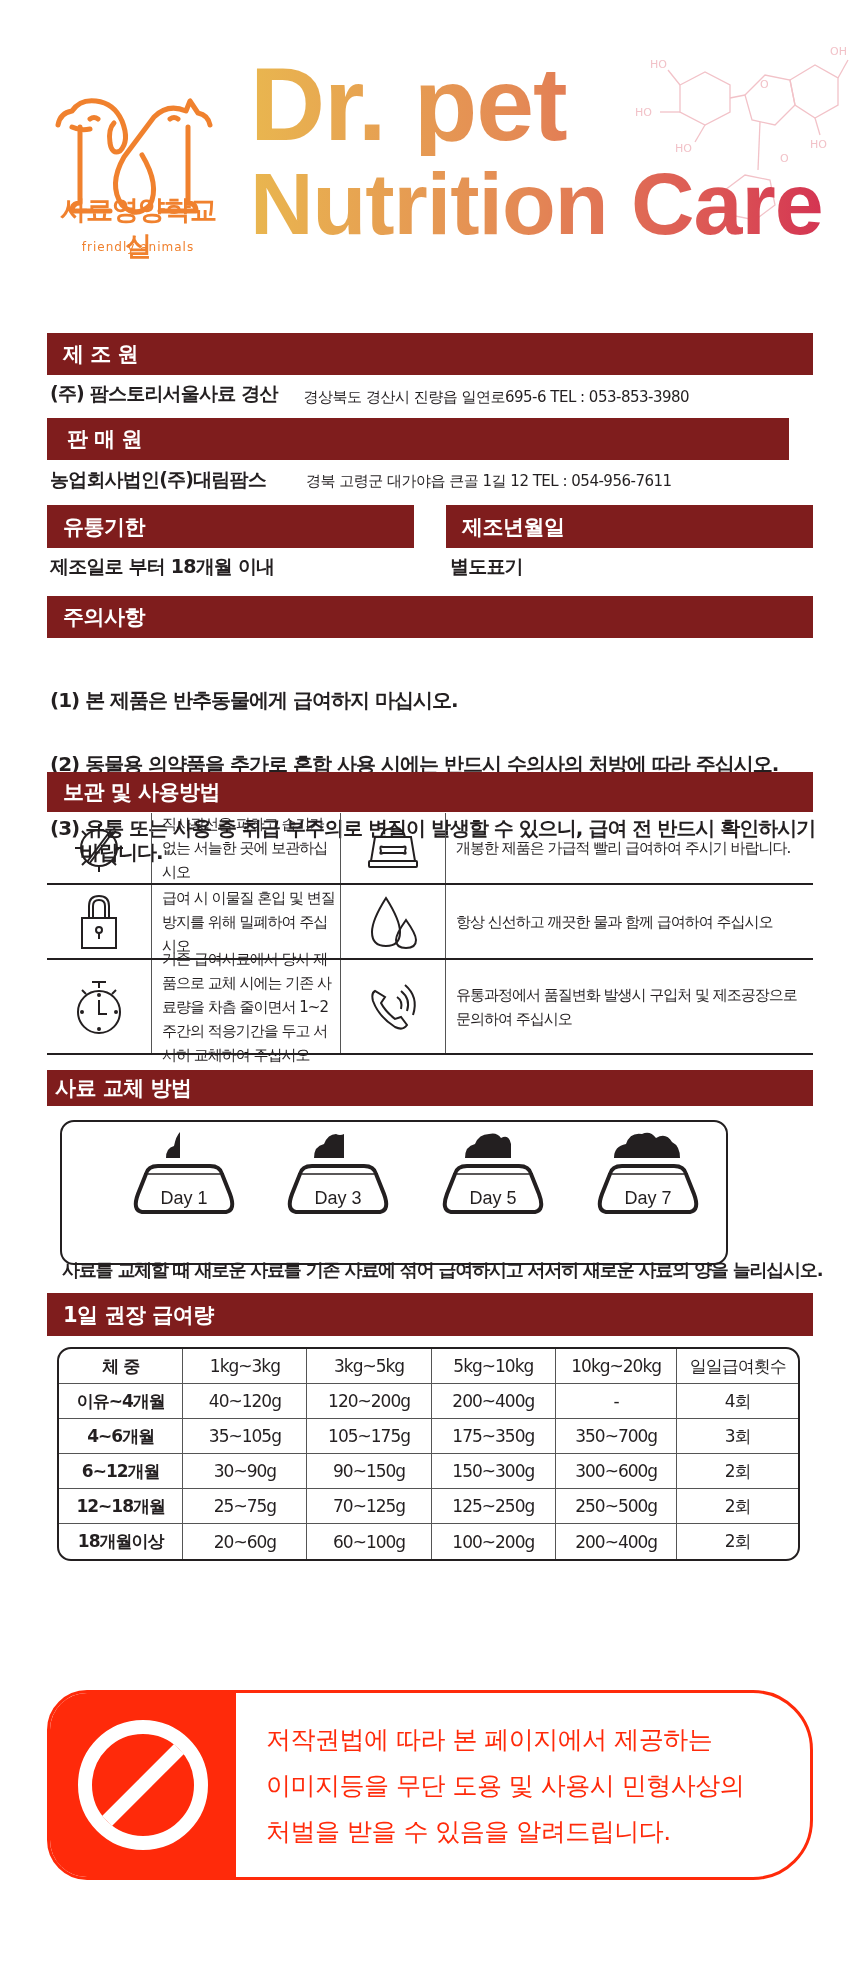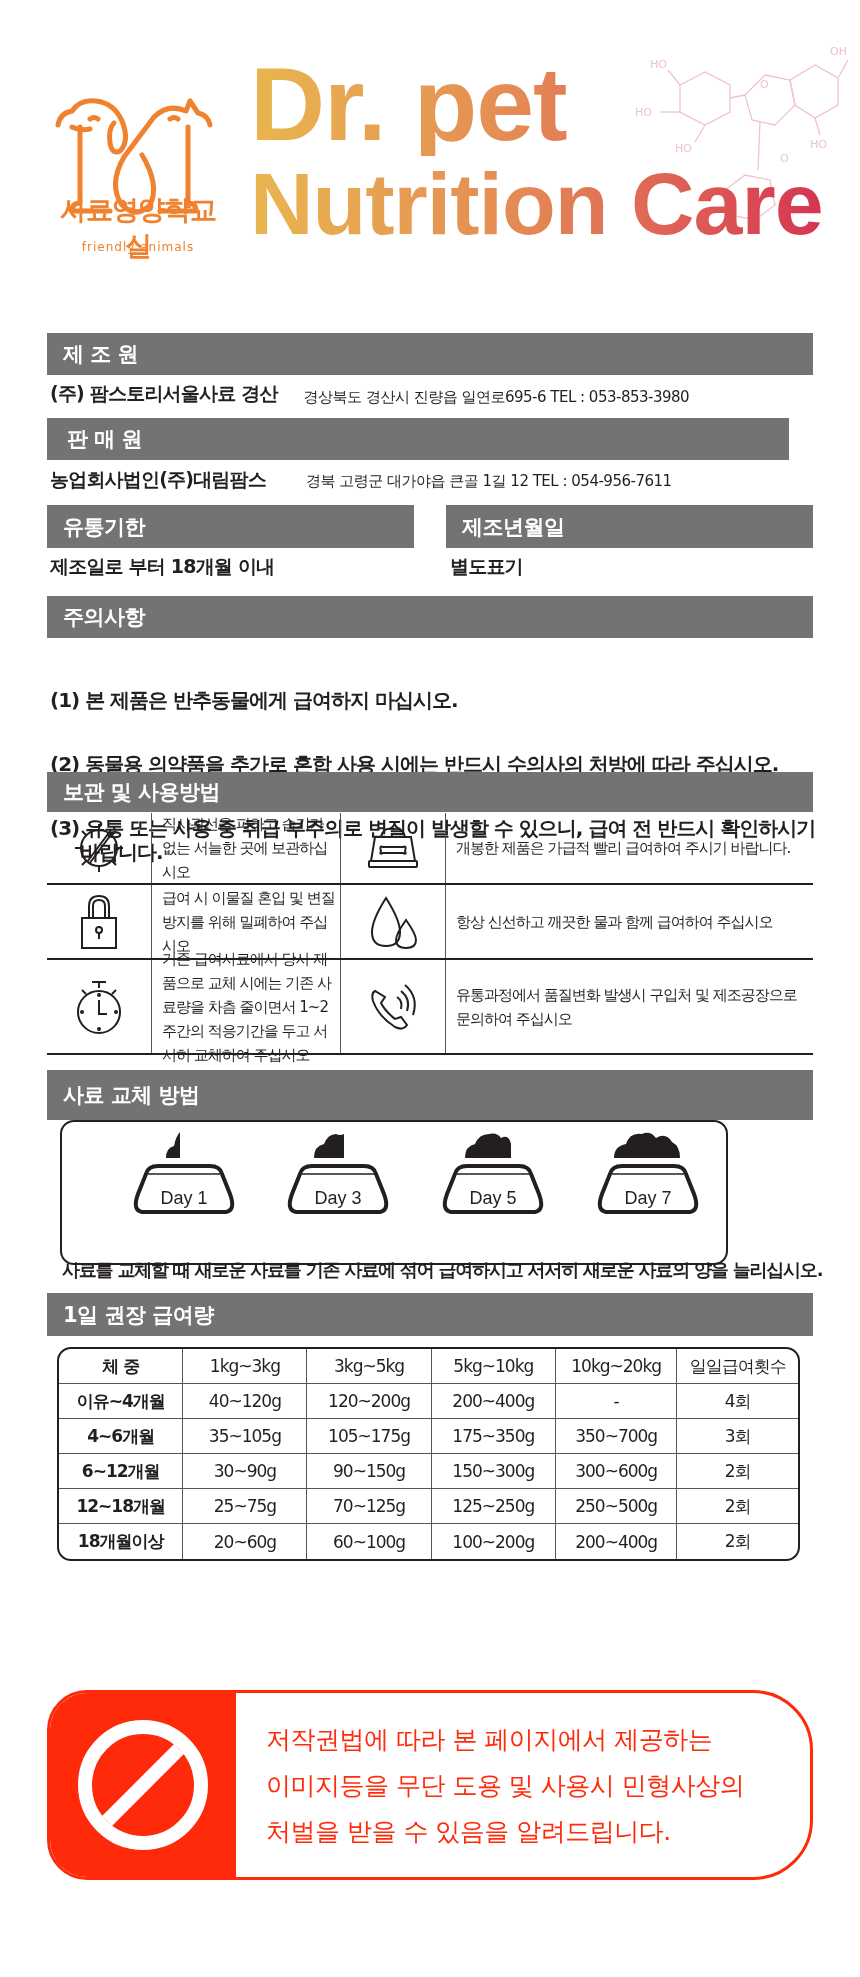--- a/index.html
+++ b/index.html
@@ -11,21 +11,21 @@
   .logo-kr { left: 48px; top: 192px; width: 180px; font-size: 27px; font-weight: bold; color: #f0812e; letter-spacing: -1px; text-align: center; }
   .logo-en { left: 48px; top: 240px; width: 180px; font-size: 12px; color: #f0812e; text-align: center; letter-spacing: 1px; }
   .title { left: 250px; font-family: "Liberation Sans", "DejaVu Sans", sans-serif; font-weight: bold; line-height: 1; letter-spacing: -1px;
     background: linear-gradient(90deg, #e9b64f 0%, #e48a55 45%, #dd5a55 75%, #d22c52 100%);
     -webkit-background-clip: text; background-clip: text; color: transparent; }
   .title-1 { top: 52px; font-size: 104px; width: 600px; }
   .title-2 { top: 160px; font-size: 88px; width: 600px; }
   .molecule { left: 620px; top: 30px; width: 230px; height: 210px; }
 
   
-  .bar { background: #737373; color: #fff; font-size: 21px; font-weight: bold; padding-left: 16px; display: flex; align-items: center; letter-spacing: -0.5px; }
+  .bar { background: #7f1d1d; color: #fff; font-size: 21px; font-weight: bold; padding-left: 16px; display: flex; align-items: center; letter-spacing: -0.5px; }
   .line-text { font-size: 19px; font-weight: bold; letter-spacing: -0.8px; white-space: nowrap; }
   .line-sub { font-size: 15px; letter-spacing: -0.5px; white-space: nowrap; font-weight: normal; }
 
   .caution { left: 50px; top: 640px; width: 770px; font-size: 20px; font-weight: bold; letter-spacing: -1px; line-height: 24px; }
   .caution div { padding-left: 30px; text-indent: -30px; margin-top: 40px; }
 
   
   .grid { left: 47px; top: 813px; width: 766px; border-bottom: 2px solid #231f20; }
   .grow { display: flex; border-top: 2px solid #231f20; }
   .grow:first-child { border-top: none; }
@@ -186,21 +186,21 @@
         <path d="M10 12 Q6 14 8 22 Q14 38 30 48 Q38 52 42 46 L36 38 L30 40 Q20 32 16 24 L20 18 Z"></path>
         <path d="M32 18 Q38 22 36 30"></path>
           <path d="M36 12 Q46 20 42 32"></path>
           <path d="M40 6 Q54 18 48 36"></path>
       </svg>
     </div>
     <div class="gtext2">유통과정에서 품질변화 발생시 구입처 및 제조공장으로 문의하여 주십시오</div>
   </div>
 </div>
 
-<div class="abs bar" style="left:47px; top:1070px; width:766px; height:50px;">사료 교체 방법</div>
+<div class="abs bar" style="left:47px; top:1070px; width:766px; height:36px;padding-left:8px;">사료 교체 방법</div>
 <div class="abs daybox">
   <div class="day" style="left:66px;">
     <svg width="112" height="90" viewBox="0 0 112 90">
       <path d="M38 30 Q38 20 46 18 Q48 8 52 4 L52 30 Z" fill="#231f20"></path>
       <path d="M14 84 Q4 82 10 66 L18 46 Q20 38 30 38 L82 38 Q92 38 94 46 L102 66 Q108 82 98 84 Z" fill="#fff" stroke="#231f20" stroke-width="4"></path>
       <line x1="20" y1="46" x2="92" y2="46" stroke="#231f20" stroke-width="1.5"></line>
     </svg>
     <div class="day-label">Day 1</div>
   </div>
   <div class="day" style="left:220px;">

